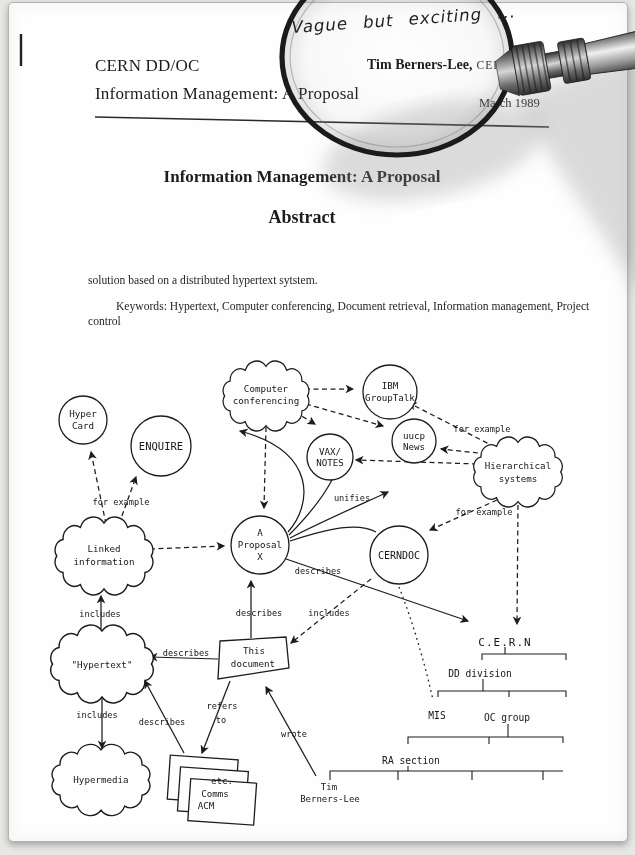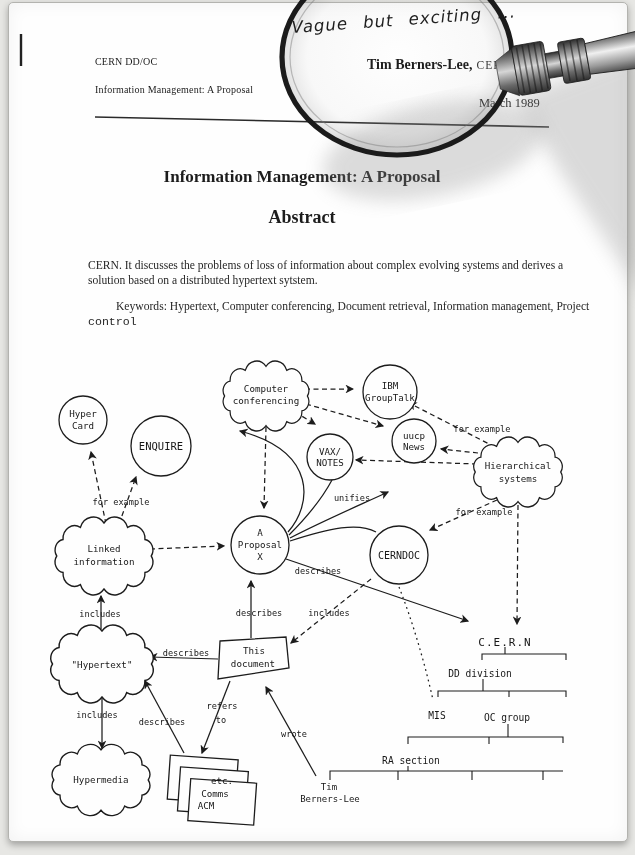--- a/index.html
+++ b/index.html
@@ -2,21 +2,21 @@
 <html><head>
 <meta charset="utf-8">
 <style>
   html,body{margin:0;padding:0;}
   .stage{position:relative;width:635px;height:855px;background:#e7e7e4;overflow:hidden;
          font-family:"Liberation Serif",serif;}
   .paper{position:absolute;left:8px;top:2px;width:618px;height:838px;background:#fefefe;
          border:1px solid #b3b3af;border-radius:5px;
          box-shadow:0 3px 7px rgba(0,0,0,.30), inset 0 0 18px rgba(0,0,0,.05);}
   .txt{position:absolute;white-space:nowrap;color:#1c1c1c;}
-  .hdr{font-size:10px;letter-spacing:.2px;}
+  .hdr{font-size:17px;letter-spacing:.2px;}
   .author-b{font-weight:bold;font-size:14px;}
   .author-a{font-size:11.5px;letter-spacing:1px;color:#333;}
   .date{font-size:12.5px;color:#222;}
   .doc-title{font-size:17px;font-weight:bold;text-align:center;white-space:nowrap;}
   .abs-head{font-size:18px;font-weight:bold;text-align:center;}
   .bodyline{font-size:11.6px;color:#262626;line-height:15.3px;}
   svg{position:absolute;left:0;top:0;pointer-events:none;}
   .dln{stroke:#1c1c1c;stroke-width:1.25;fill:none;}
   .dsh{stroke-dasharray:5,3.5;}
   .dot{stroke-dasharray:1.8,3.6;}
@@ -34,24 +34,23 @@
 <div class="stage">
   <div class="paper"></div>
 
   <div class="txt hdr" style="left:95px;top:56px;">CERN DD/OC</div>
   <div class="txt hdr" style="left:95px;top:84px;">Information Management: A Proposal</div>
   <div class="txt" style="left:367px;top:55px;"><span class="author-b">Tim Berners-Lee,</span>&nbsp;<span class="author-a">CERN/DD</span></div>
   <div class="txt date" style="left:479px;top:96px;">March 1989</div>
 
   <div class="txt doc-title" style="left:92px;top:167px;width:420px;">Information Management: A Proposal</div>
   <div class="txt abs-head" style="left:92px;top:207px;width:420px;">Abstract</div>
-  <div class="txt bodyline" style="left:88px;top:258px;">CERN.  It discusses the problems of loss of information about complex evolving systems and derives a</div>
   <div class="txt bodyline" style="left:88px;top:273px;">solution based on a distributed hypertext sytstem.</div>
   <div class="txt bodyline" style="left:88px;top:299px;margin-left:28px;">Keywords: Hypertext, Computer conferencing, Document retrieval, Information management, Project</div>
-  <div class="txt bodyline" style="left:88px;top:314px;font-family:Liberation Mono, monospace;">control</div>
+  <div class="txt bodyline" style="left:88px;top:314px;">control</div>
 
   <svg width="635" height="855" viewBox="0 0 635 855">
     <defs>
       <marker id="ah" viewBox="0 0 10 10" refX="8.6" refY="5" markerWidth="7" markerHeight="7" orient="auto">
         <path d="M0,0 L10,5 L0,10 L2.8,5 Z" fill="#1c1c1c"></path>
       </marker>
       <path id="cloudP" d="M-45,0 a9,9 0 0 1 6,-14 a11,11 0 0 1 16.5,-10.2 a13,13 0 0 1 22.5,-3.8
         a13,13 0 0 1 22.5,3.8 a11,11 0 0 1 16.5,10.2 a9,9 0 0 1 6,14
         a9,9 0 0 1 -6,14 a11,11 0 0 1 -16.5,10.2 a13,13 0 0 1 -22.5,3.8
         a13,13 0 0 1 -22.5,-3.8 a11,11 0 0 1 -16.5,-10.2 a9,9 0 0 1 -6,-14 z"></path>

